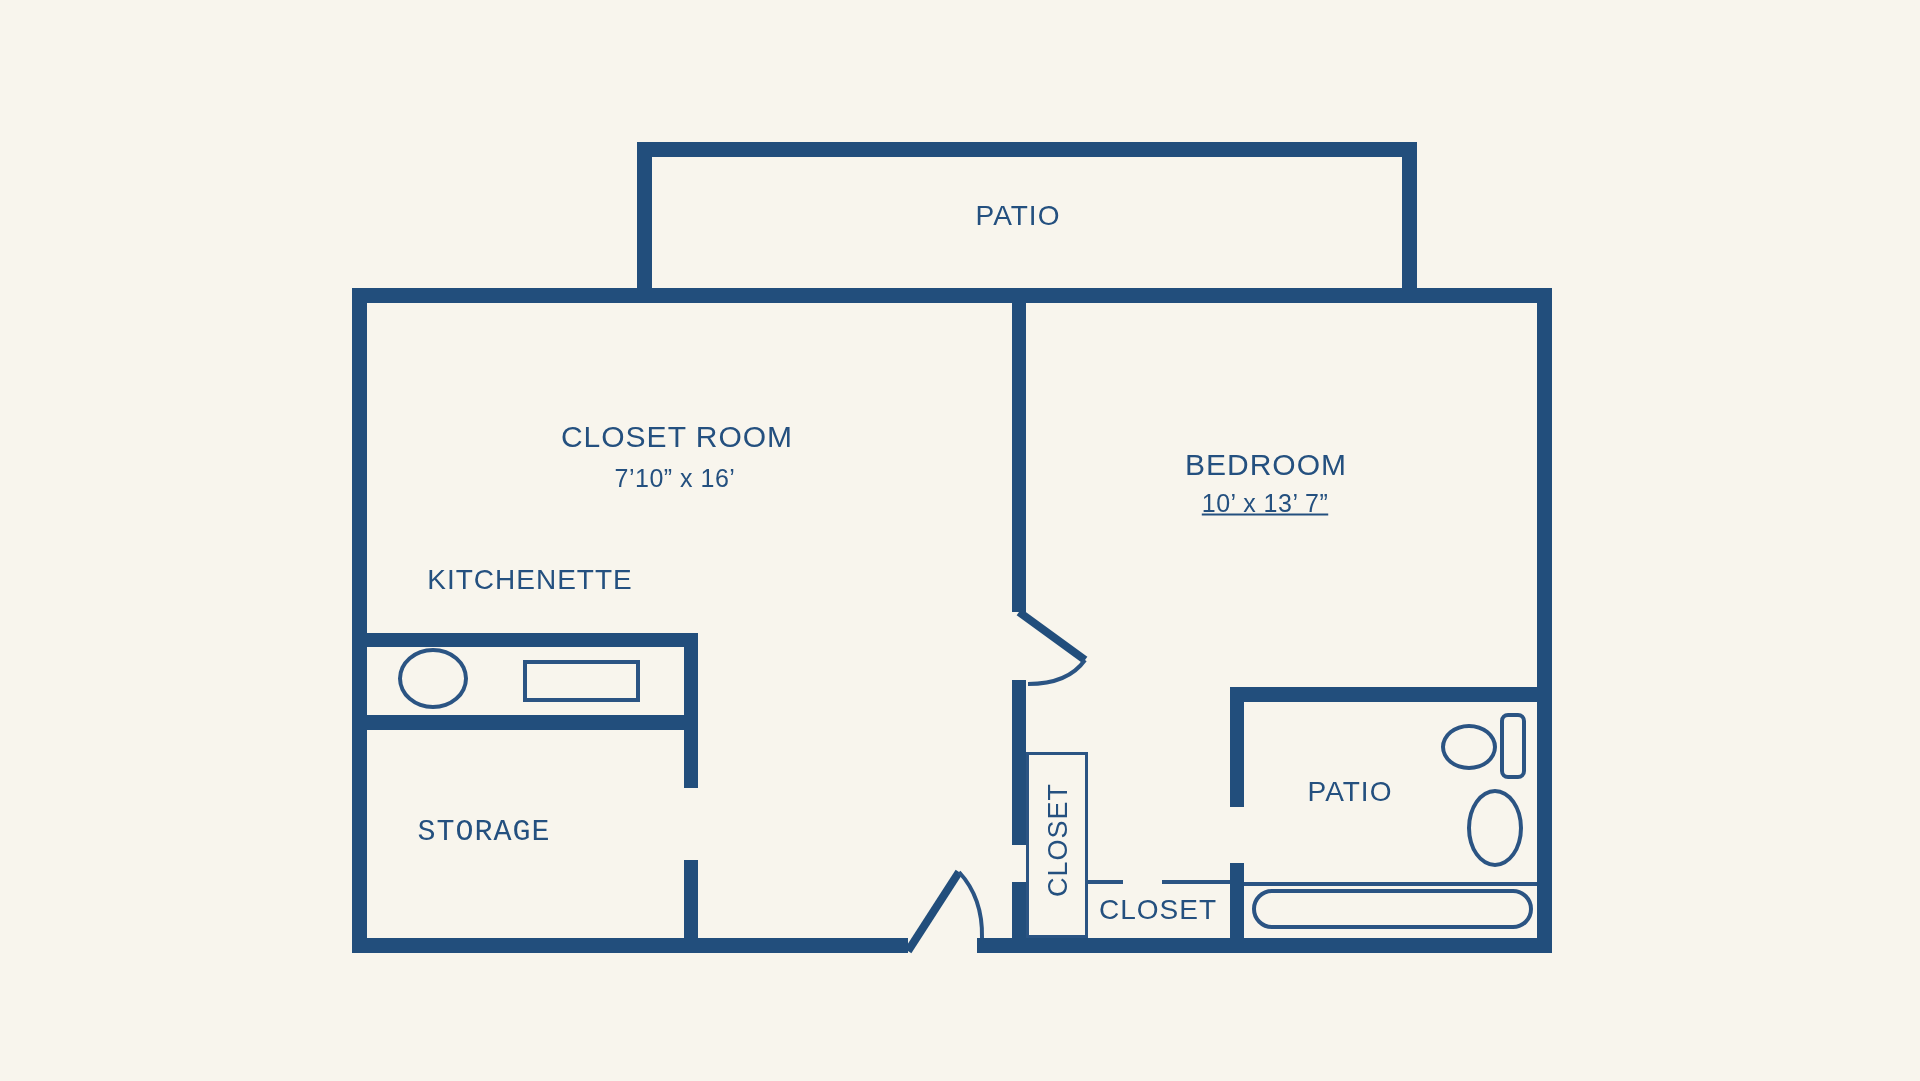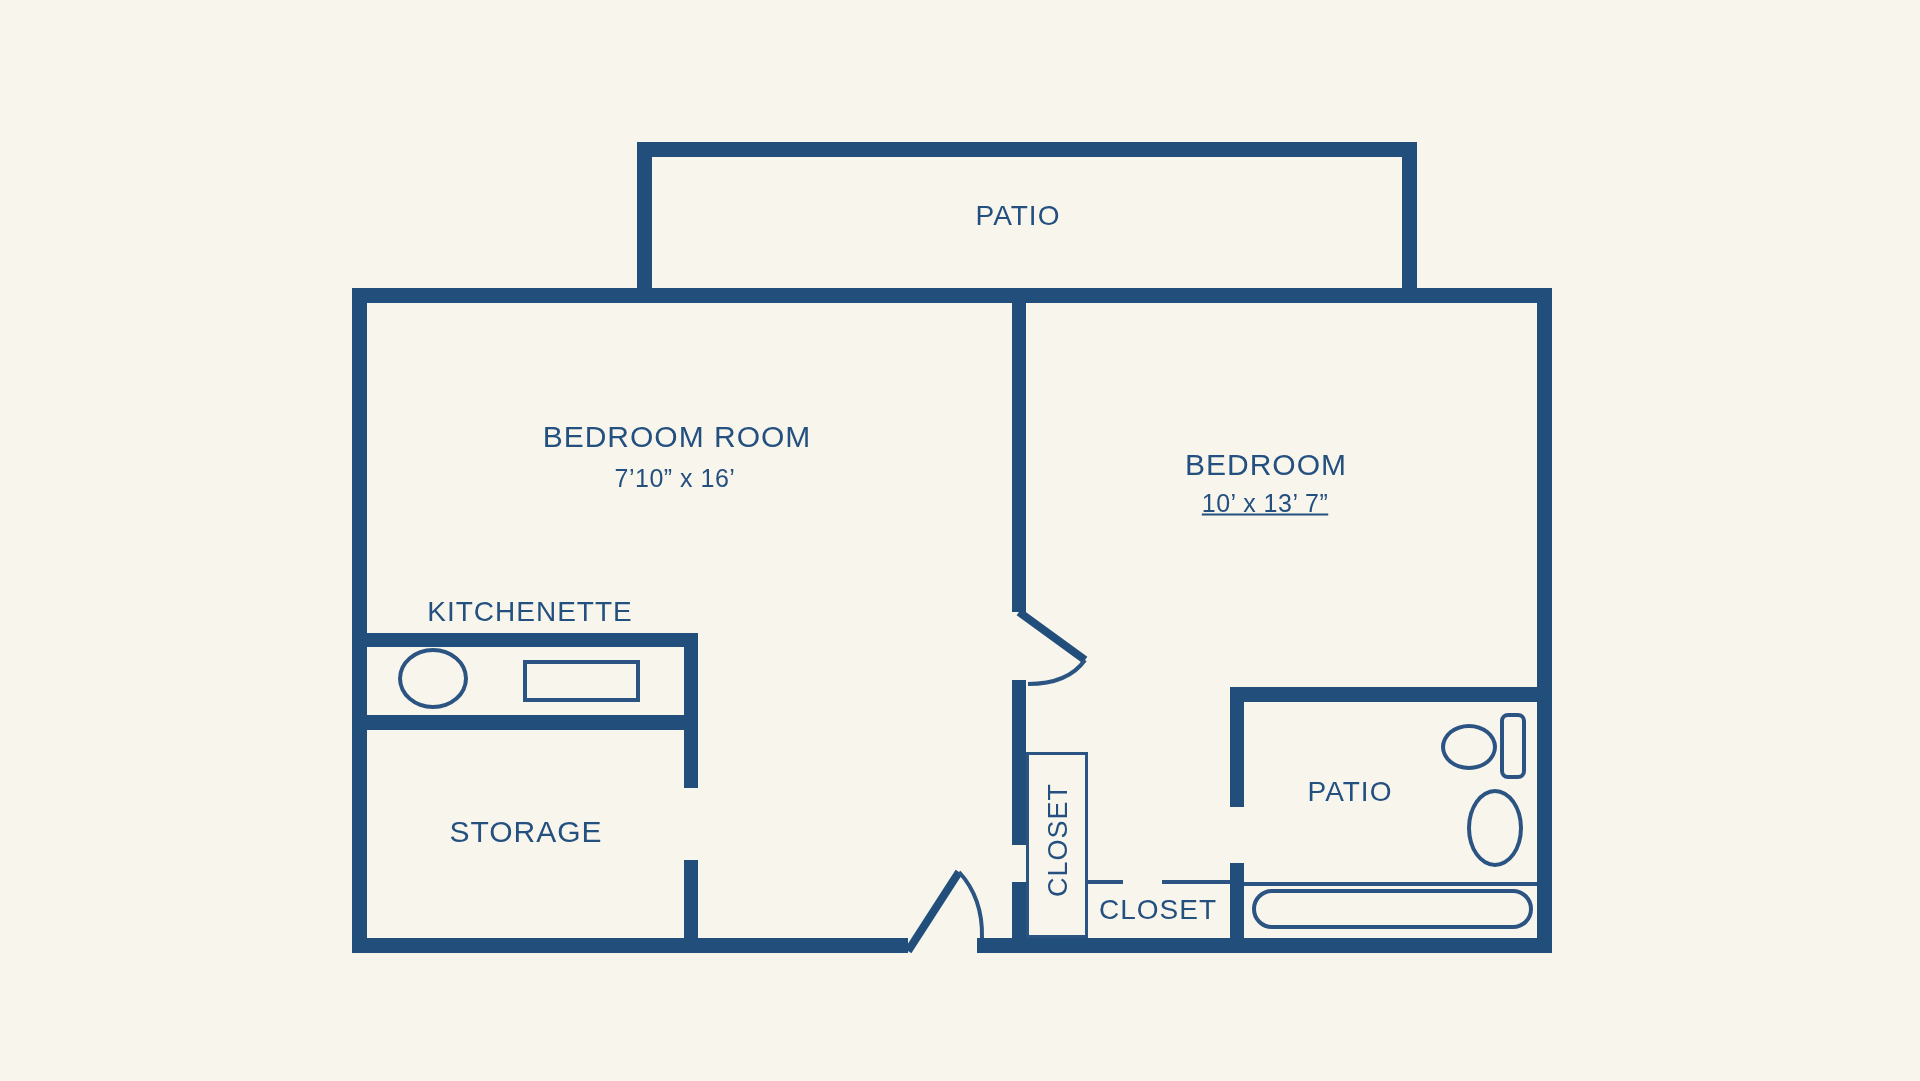--- a/index.html
+++ b/index.html
@@ -65,23 +65,23 @@
   <svg class="doors" width="1920" height="1081" viewBox="0 0 1920 1081">
 
     <path d="M 908 951 L 959 872" stroke="#224e7c" stroke-width="8" fill="none"></path>
     <path d="M 959 872 Q 983 898 982 938" stroke="#2b5483" stroke-width="4" fill="none"></path>
 
     <path d="M 1019 612 L 1085 660" stroke="#224e7c" stroke-width="8" fill="none"></path>
     <path d="M 1085 660 Q 1068 684 1028 684" stroke="#2b5483" stroke-width="4" fill="none"></path>
   </svg>
 
   <div class="label" style="left:1018px;top:216px;">PATIO</div>
-  <div class="label big" style="left:677px;top:437px;">BEDROOM ROOM</div>
+  <div class="label big" style="left:677px;top:437px;">CLOSET ROOM</div>
   <div class="label dims" style="left:675px;top:478px;">7’10” x 16’</div>
   <div class="label big" style="left:1266px;top:465px;text-align:right;">BEDROOM</div>
   <div class="label dims" style="left:1265px;top:503px;text-decoration:underline;">10’ x 13’ 7”</div>
-  <div class="label" style="left:530px;top:612px;">KITCHENETTE</div>
-  <div class="label big" style="left:526px;top:832px;">STORAGE</div>
+  <div class="label" style="left:530px;top:580px;">KITCHENETTE</div>
+  <div class="label big" style="left:484px;top:832px;font-family:Liberation Mono, monospace;">STORAGE</div>
   <div class="label rot" style="left:1058px;top:840px;font-size:27px;">CLOSET</div>
   <div class="label" style="left:1158px;top:910px;">CLOSET</div>
   <div class="label" style="left:1350px;top:792px;">PATIO</div>
 
 </div>
 
 </body></html>

